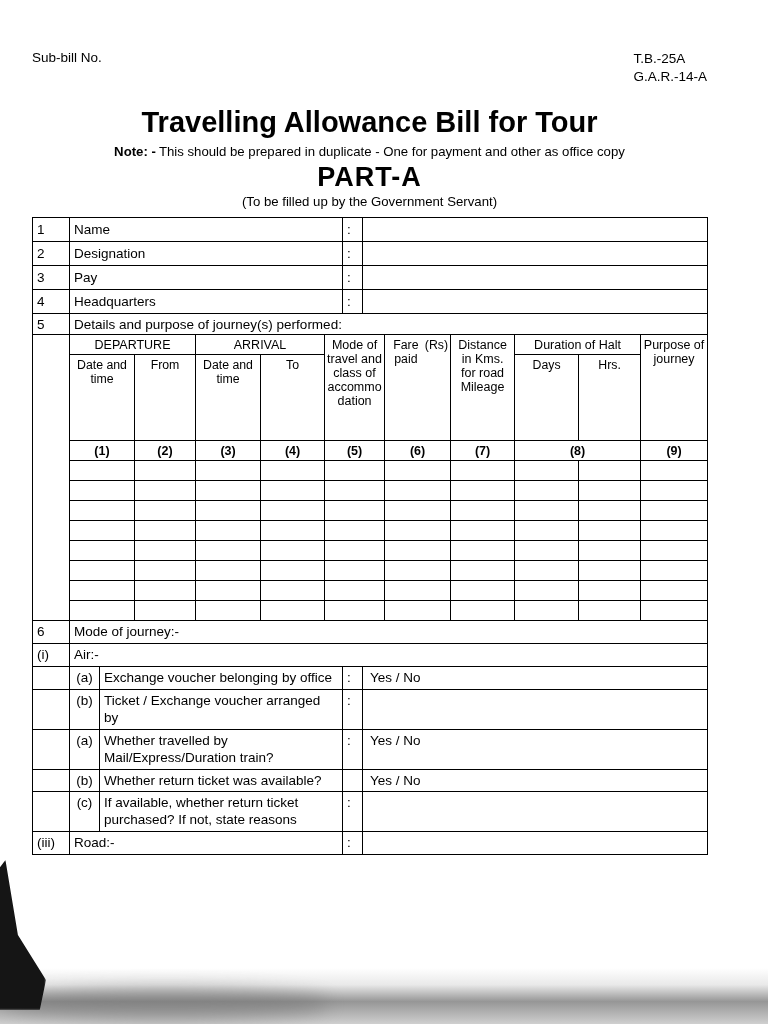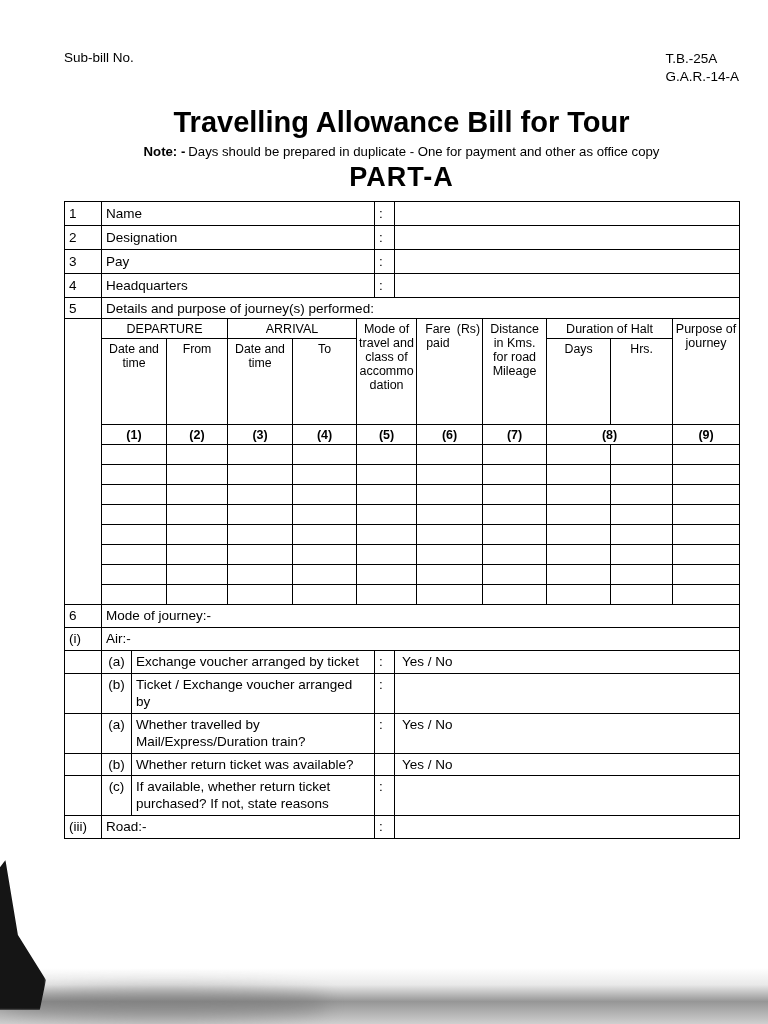--- a/index.html
+++ b/index.html
@@ -8,21 +8,21 @@
     font-family: "Liberation Sans", "DejaVu Sans", sans-serif;
     color:#000;
     background:#ffffff;
   }
   .page {
     position:relative;
     width:768px; height:1024px;
     background:#ffffff;
     overflow:hidden;
   }
-  .content { position:absolute; left:64px; top:50px; width:675px; }
+  .content { position:absolute; left:32px; top:50px; width:675px; }
 
   .topline { display:flex; justify-content:space-between; font-size:13.5px; }
   .codes { text-align:left; line-height:1.35; }
 
   .title {
     margin:20px 0 0 0; text-align:center;
     font-size:29px; font-weight:bold;
     font-family:Liberation Sans, sans-serif;
   }
   .note { margin-top:5px; text-align:center; font-size:13.2px; }
@@ -90,23 +90,24 @@
     <div class="topline" data-name="top-line">
       <div data-name="sub-bill-label">Sub-bill No.</div>
       <div class="codes" data-name="form-codes">
         <div data-name="form-code-tb">T.B.-25A</div>
         <div data-name="form-code-gar">G.A.R.-14-A</div>
       </div>
     </div>
 
     <div class="title" data-name="form-title">Travelling Allowance Bill for Tour</div>
     <div class="note" data-name="form-note">
-      <span class="note-label" data-name="note-label">Note: -</span><span data-name="note-text">Days should be prepared in duplicate - One for payment and other as office copy</span>
+      <span class="note-label" data-name="note-label">Note: -</span><span data-name="note-text">This should be prepared in duplicate - One for payment and other as office copy</span>
     </div>
     <div class="part" data-name="part-heading">PART-A</div>
+    <div class="part-sub" data-name="part-subtitle">(To be filled up by the Government Servant)</div>
 
     <table class="tbl t1" data-name="info-table">
       <colgroup>
           <col style="width:37px">
           <col style="width:273px">
           <col style="width:20px">
           <col style="width:345px">
         </colgroup>
       <tbody>
         <tr data-name="field-row">
@@ -303,21 +304,21 @@
           <td colspan="4" class="lbl bold" data-name="mode-of-journey-title">Mode of journey:-</td>
         </tr>
 
         <tr data-name="air-section-row">
           <td class="num" data-name="air-number">(i)</td>
           <td colspan="4" class="lbl bold" data-name="air-title">Air:-</td>
         </tr>
         <tr data-name="air-row-a">
           <td data-name="stub-cell"></td>
           <td class="letter" data-name="row-letter">(a)</td>
-          <td class="lbl" data-name="question-text">Exchange voucher arranged by ticket</td>
+          <td class="lbl" data-name="question-text">Exchange voucher belonging by office</td>
           <td class="colon" data-name="row-colon">:</td>
           <td class="val" data-name="answer-value">Yes / No</td>
         </tr>
         <tr data-name="air-row-b">
           <td data-name="stub-cell"></td>
           <td class="letter" data-name="row-letter">(b)</td>
           <td class="lbl" data-name="question-text">Ticket / Exchange voucher arranged by</td>
           <td class="colon" data-name="row-colon">:</td>
           <td class="val" data-name="answer-value"></td>
         </tr>

